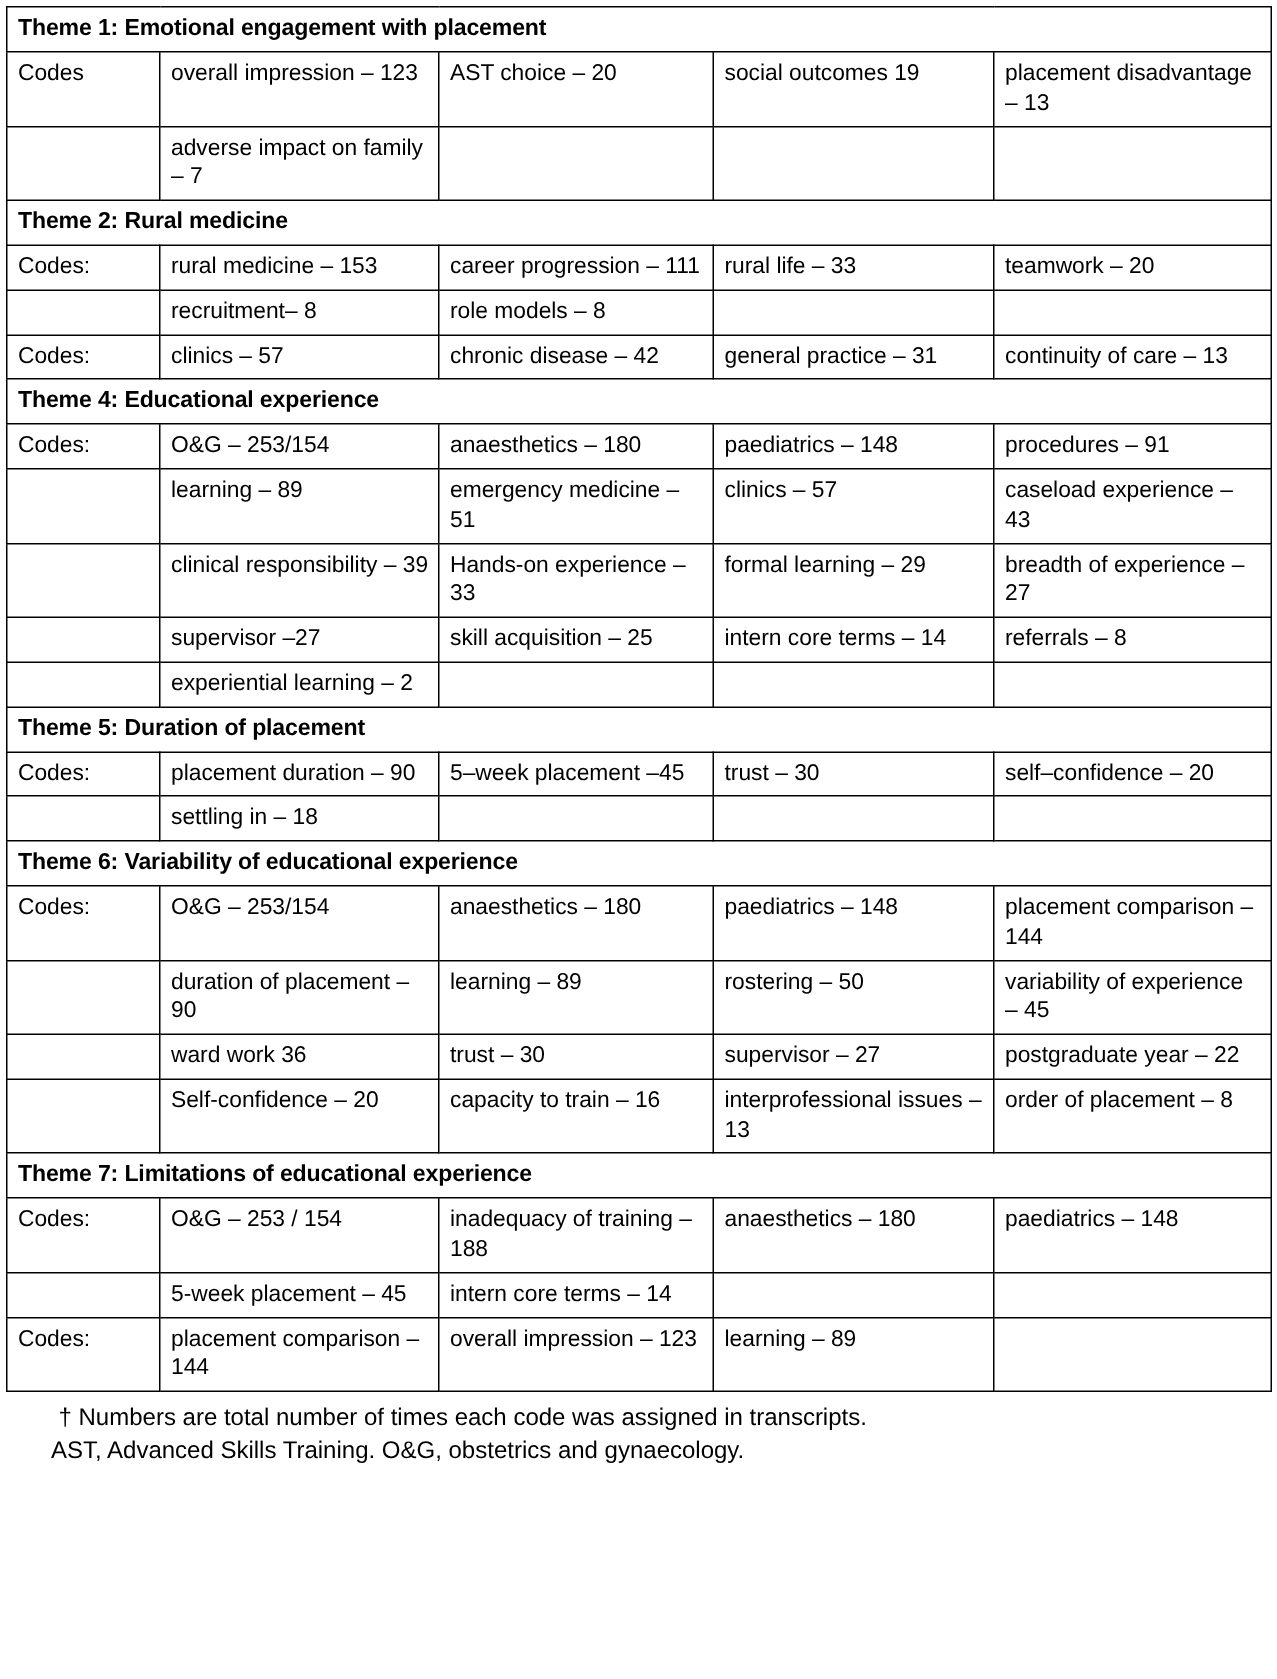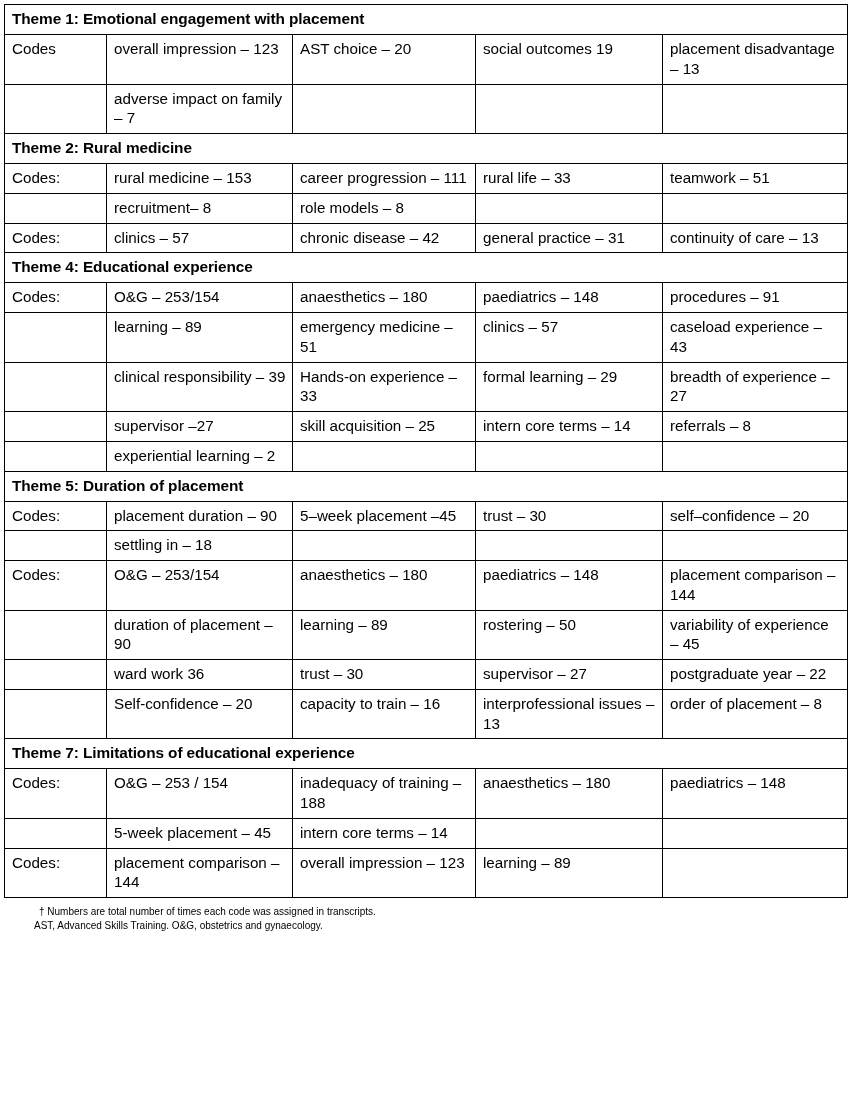--- a/index.html
+++ b/index.html
@@ -53,21 +53,21 @@
     white-space: nowrap;
     margin-top: 24px;
   }
   td.empty-cell { }
   .cell-text {
     display: block;
   }
   .footnote {
     margin-top: 7px;
     padding-left: 30px;
-    font-size: 10px;
+    font-size: 16px;
     line-height: 1.38;
   }
   .footnote-line {
     display: block;
     white-space: pre;
   }
   .footnote-line.indent-dagger {
     padding-left: 5px;
   }
 </style>
@@ -120,21 +120,21 @@
           <td>
             <span class="cell-text">rural medicine – 153</span>
           </td>
           <td>
             <span class="cell-text">career progression – 111</span>
           </td>
           <td>
             <span class="cell-text">rural life – 33</span>
           </td>
           <td>
-            <span class="cell-text">teamwork – 51</span>
+            <span class="cell-text">teamwork – 20</span>
           </td>
         </tr>
         <tr>
           <td class="codes-label"></td>
           <td>
             <span class="cell-text">recruitment– 8</span>
           </td>
           <td>
             <span class="cell-text">role models – 8</span>
           </td>
@@ -247,20 +247,23 @@
           </td>
         </tr>
         <tr>
           <td class="codes-label"></td>
           <td>
             <span class="cell-text">settling in – 18</span>
           </td>
           <td class="empty-cell"></td>
           <td class="empty-cell"></td>
           <td class="empty-cell"></td>
+        </tr>
+        <tr>
+          <td class="theme-header" colspan="5">Theme 6: Variability of educational experience</td>
         </tr>
         <tr>
           <td class="codes-label">Codes:</td>
           <td>
             <span class="cell-text">O&amp;G – 253/154</span>
           </td>
           <td>
             <span class="cell-text">anaesthetics – 180</span>
           </td>
           <td>

